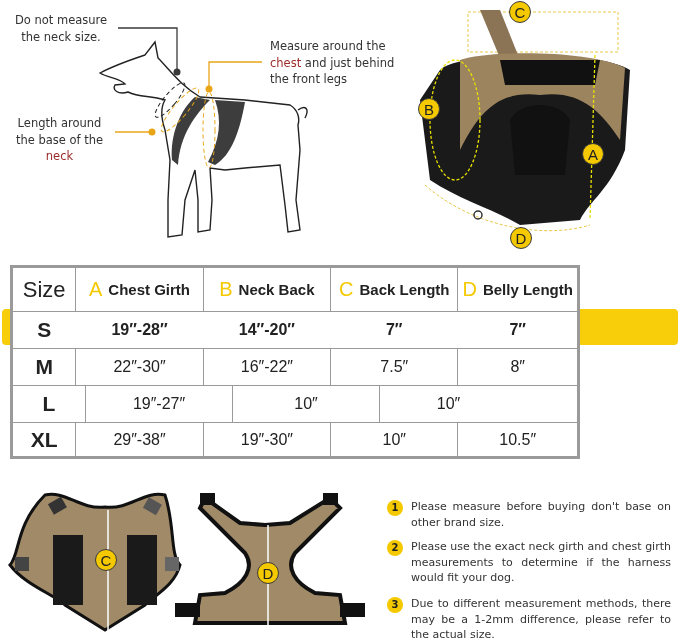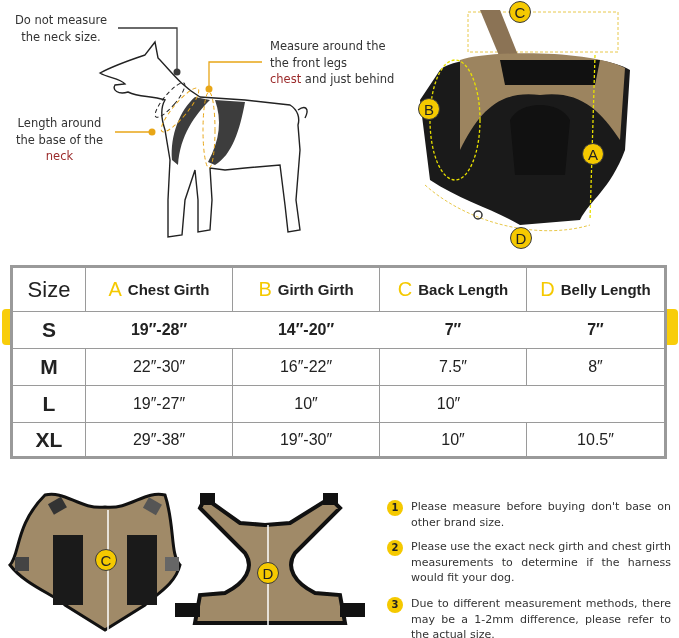--- a/index.html
+++ b/index.html
@@ -7,21 +7,21 @@
   .abs { position: absolute; }
 
   
   .note { font-family: "DejaVu Sans", sans-serif; font-size: 11.5px; color: #333; line-height: 16.5px; }
   .note .red { color: #9b2a2a; }
   .note-right { text-align: center; }
 
   .letter-badge { position: absolute; width: 22px; height: 22px; border-radius: 50%; background: #f5c900; border: 1.5px solid #3a3a3a; font-family: "Liberation Sans", sans-serif; font-size: 15px; color: #222; display: flex; align-items: center; justify-content: center; }
 
   
-  .size-table { position: absolute; left: 10px; top: 265px; width: 657px; height: 194px; border: 3px solid #9a9a9a; background: #fff; }
+  .size-table { position: absolute; left: 10px; top: 265px; width: 570px; height: 194px; border: 3px solid #9a9a9a; background: #fff; }
   .t-row { position: absolute; left: 0; width: 100%; display: flex; }
   .t-cell { display: flex; align-items: center; justify-content: center; font-family: "Liberation Sans", sans-serif; font-size: 16px; color: #222; border-right: 1.5px solid #9a9a9a; height: 100%; }
   .t-cell:last-child { border-right: none; }
   .c0 { width: 73px; } .c1 { width: 147px; } .c2 { width: 147px; } .c3 { width: 147px; } .c4 { width: 137px; }
   .hdr { top: 0; height: 44px; border-bottom: 1.5px solid #9a9a9a; }
   .hdr .t-cell { font-weight: bold; font-size: 15px; }
   .hdr .size-h { font-weight: normal; font-size: 22px; }
   .hdr .ltr { color: #f5c900; font-weight: normal; font-size: 20px; margin-right: 6px; }
   .data-row { height: 37px; border-bottom: 1.5px solid #9a9a9a; }
   .data-row .size-lbl { font-weight: bold; font-size: 21px; }
@@ -36,22 +36,22 @@
 </head>
 <body>
 
 <div class="abs note note-right" style="left:10px; top:12px; width:102px;">
   <div>Do not measure</div>
   <div>the neck size.</div>
 </div>
 
 <div class="abs note" style="left:270px; top:38px; width:130px;">
   <div>Measure around the</div>
+  <div><span class="red">chest</span><span> and just behind</span></div>
   <div>the front legs</div>
-  <div><span class="red">chest</span><span> and just behind</span></div>
 </div>
 
 <div class="abs note note-right" style="left:8px; top:115px; width:103px;">
   <div>Length around</div>
   <div>the base of the</div>
   <div class="red">neck</div>
 </div>
 
 <svg class="abs" style="left:0; top:0;" width="400" height="250" viewBox="0 0 400 250">
 
@@ -93,21 +93,21 @@
 <div class="highlight-band"></div>
 <div class="size-table">
   <div class="t-row hdr">
     <div class="t-cell c0 size-h">Size</div>
     <div class="t-cell c1">
         <span class="ltr">A</span>
         <span>Chest Girth</span>
       </div>
     <div class="t-cell c2">
         <span class="ltr">B</span>
-        <span>Girth Girth</span>
+        <span>Neck Back</span>
       </div>
     <div class="t-cell c3">
         <span class="ltr">C</span>
         <span>Back Length</span>
       </div>
     <div class="t-cell c4">
         <span class="ltr">D</span>
         <span>Belly Length</span>
       </div>
   </div>

